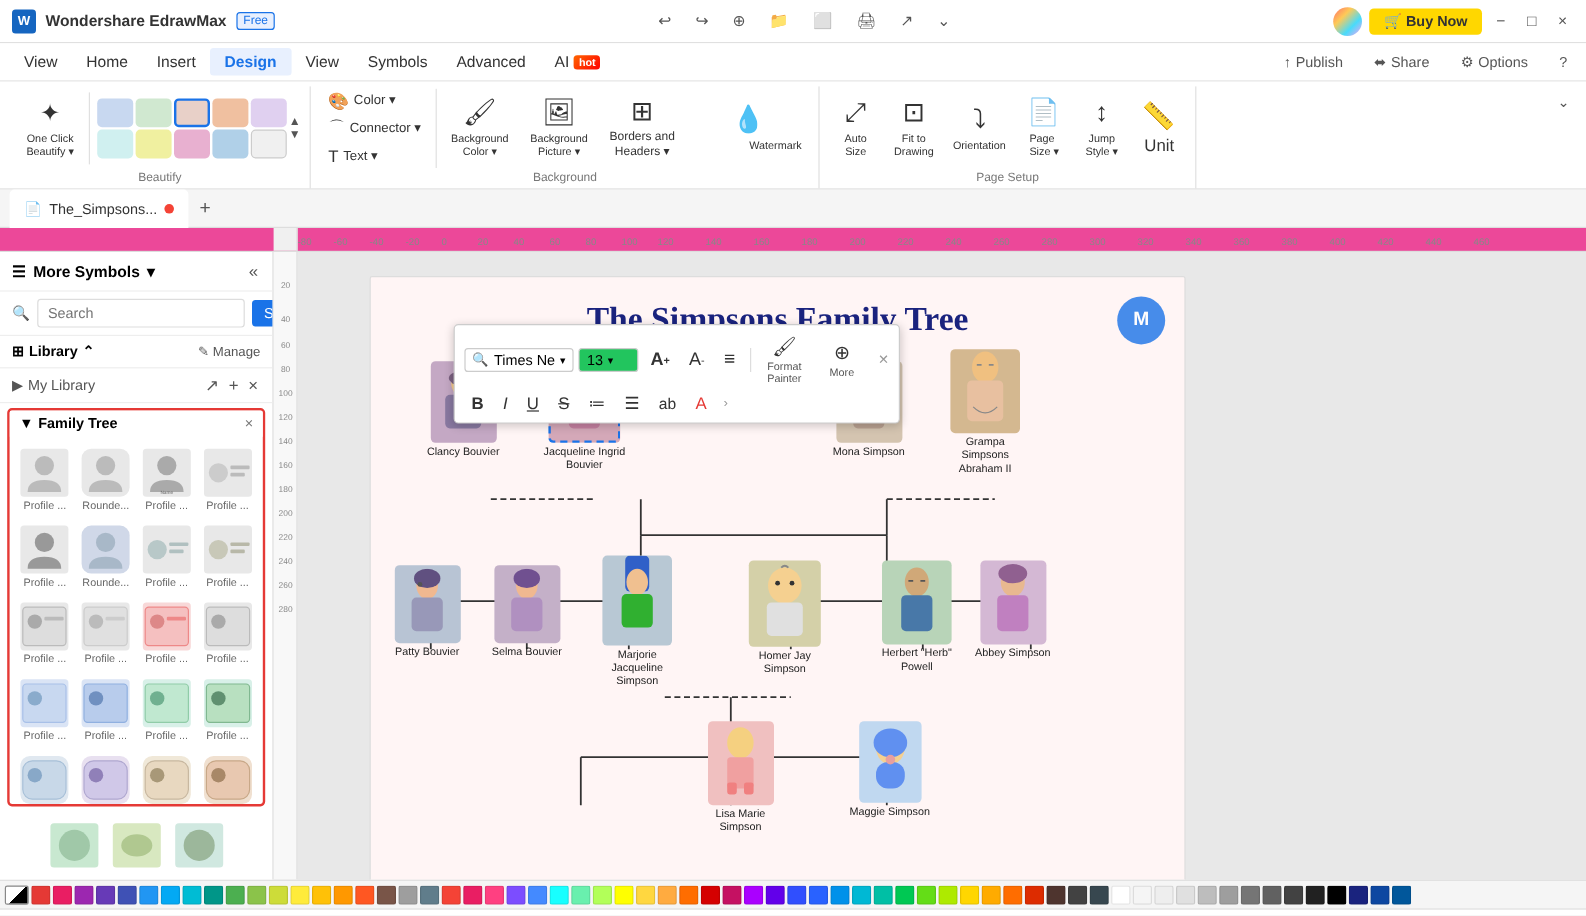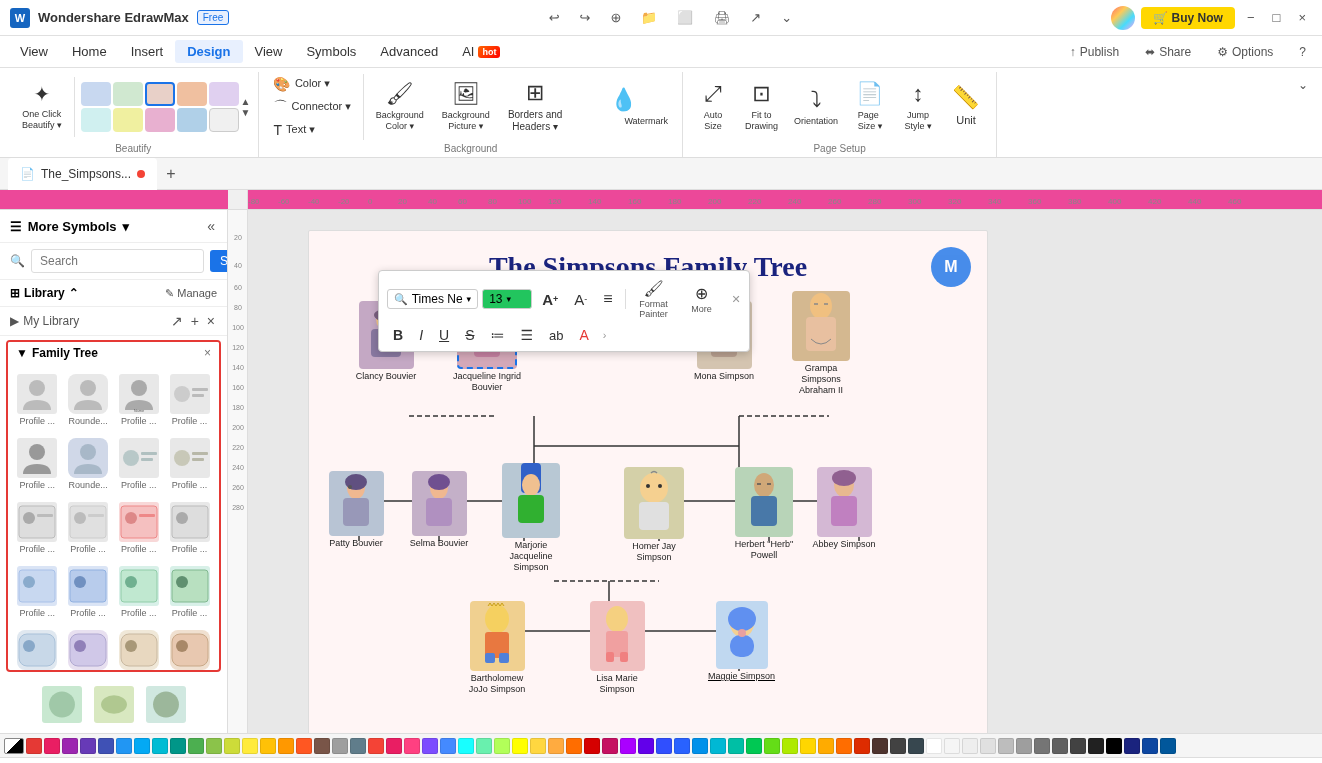--- a/index.html
+++ b/index.html
@@ -268,21 +268,21 @@
       <button class="ribbon-btn">
         <span style="font-size:22px;">📄</span>
         <span style="font-size:9px;text-align:left;line-height:1.2;">Page<br>Size ▾</span>
       </button>
       <button class="ribbon-btn">
         <span style="font-size:22px;">↕</span>
         <span style="font-size:9px;text-align:center;line-height:1.2;">Jump<br>Style ▾</span>
       </button>
       <button class="ribbon-btn">
         <span style="font-size:22px;">📏</span>
-        <span style="font-size:11px;text-align:right;line-height:1.2;">Unit</span>
+        <span style="font-size:14px;text-align:right;line-height:1.2;">Unit</span>
       </button>
     </div>
     <span class="ribbon-group-label">Page Setup</span>
   </div>
 
   <div style="margin-left:auto;display:flex;flex-direction:column;justify-content:flex-start;padding-top:4px;">
     <button class="title-btn" style="font-size:12px;">⌄</button>
   </div>
 </div>
 
@@ -766,46 +766,34 @@
           <div style="width:55px;height:70px;background:#d4b8d4;border-radius:4px;display:flex;align-items:center;justify-content:center;overflow:hidden;">
             <svg viewBox="0 0 50 65" width="50" height="65">
               <ellipse cx="25" cy="15" rx="10" ry="12" fill="#e8b890"></ellipse>
               <rect x="12" y="26" width="26" height="30" rx="4" fill="#c080c0"></rect>
               <ellipse cx="25" cy="8" rx="12" ry="8" fill="#906090"></ellipse>
             </svg>
           </div>
           <span class="person-name">Abbey Simpson</span>
         </div>
 
-        <div class="person-shape" style="position:absolute;top:370px;left:148px;align-items:center;width:80px;">
-          <div style="width:55px;height:70px;background:#f0d090;border-radius:4px;display:flex;align-items:center;justify-content:center;overflow:hidden;">
-            <svg viewBox="0 0 50 70" width="50" height="70">
-              <ellipse cx="25" cy="18" rx="12" ry="14" fill="#f5d060"></ellipse>
-              <rect x="13" y="31" width="24" height="26" rx="3" fill="#e87840"></rect>
-              <rect x="13" y="52" width="10" height="10" rx="2" fill="#5080d8"></rect>
-              <rect x="27" y="52" width="10" height="10" rx="2" fill="#5080d8"></rect>
-              <path d="M16 5 L18 2 L20 5 L22 2 L24 5 L26 2 L28 5 L30 2 L32 5" stroke="#c8a020" stroke-width="1" fill="#f5d060"></path>
-            </svg>
-          </div>
-          <span class="person-name">Bartholomew JoJo Simpson</span>
-        </div>
 
         <div class="person-shape" style="position:absolute;top:370px;left:268px;align-items:center;width:80px;">
           <div style="width:55px;height:70px;background:#f0c0c0;border-radius:4px;display:flex;align-items:center;justify-content:center;overflow:hidden;">
             <svg viewBox="0 0 50 70" width="50" height="70">
               <ellipse cx="25" cy="18" rx="11" ry="13" fill="#f5d080"></ellipse>
               <rect x="14" y="30" width="22" height="26" rx="3" fill="#f0a0a0"></rect>
               <rect x="14" y="51" width="8" height="10" rx="2" fill="#f08080"></rect>
               <rect x="28" y="51" width="8" height="10" rx="2" fill="#f08080"></rect>
             </svg>
           </div>
           <span class="person-name">Lisa Marie Simpson</span>
         </div>
 
-        <div class="person-shape" style="position:absolute;top:370px;left:395px;align-items:center;width:75px;text-decoration:underline;">
+        <div class="person-shape" style="position:absolute;top:370px;left:395px;align-items:center;width:75px;">
           <div style="width:52px;height:68px;background:#c0d8f0;border-radius:4px;display:flex;align-items:center;justify-content:center;overflow:hidden;">
             <svg viewBox="0 0 50 65" width="50" height="65">
               <ellipse cx="25" cy="20" rx="12" ry="14" fill="#f5d090"></ellipse>
               <rect x="13" y="32" width="24" height="22" rx="10" fill="#6090f0"></rect>
               <ellipse cx="25" cy="16" rx="14" ry="12" fill="#6090f0"></ellipse>
               <circle cx="25" cy="30" r="4" fill="#e8a0a0"></circle>
             </svg>
           </div>
           <span class="person-name">Maggie Simpson</span>
         </div>

